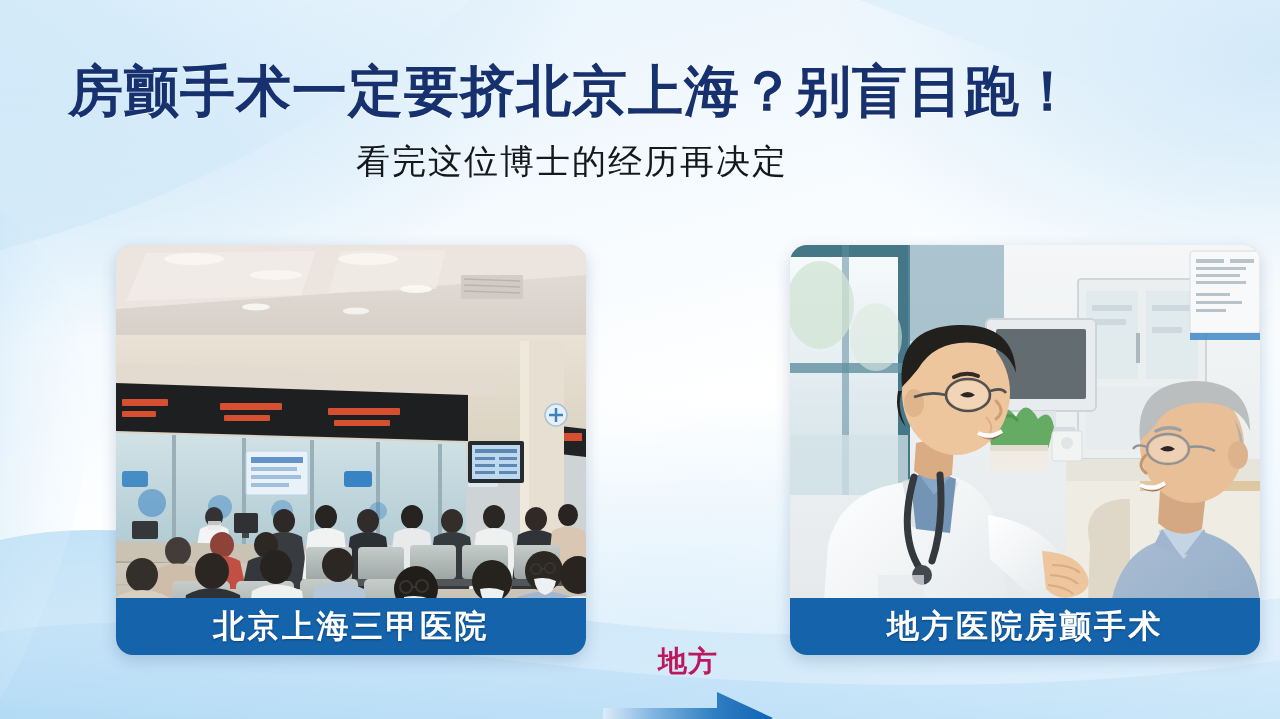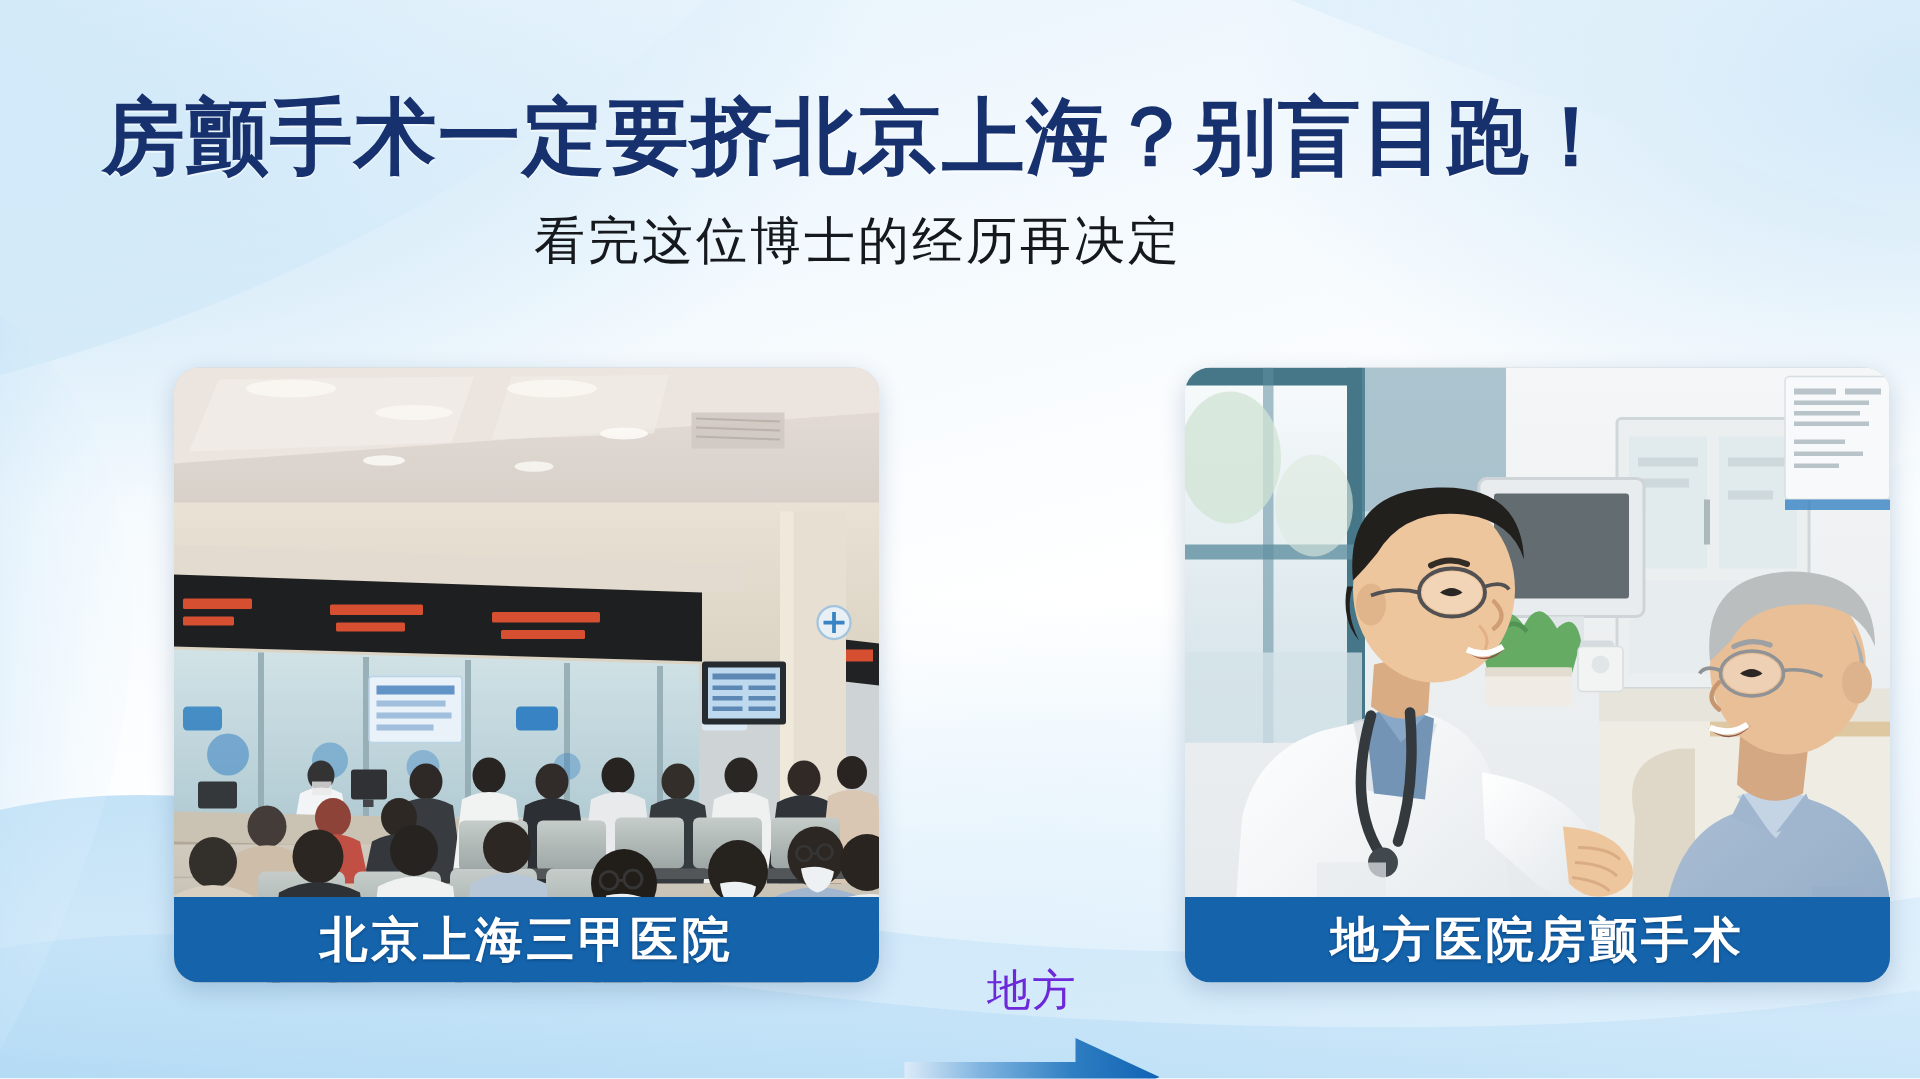--- a/index.html
+++ b/index.html
@@ -84,22 +84,22 @@
   
   .mid {
     position:absolute;
     left:538px; top:245px;
     width:204px; height:410px;
     z-index:7;
     display:flex; flex-direction:column;
     align-items:center; justify-content:center;
   }
   .mid-l1, .mid-l2 {
-    color:#6d28d9;
-    font-weight:normal;
+    color:#be185d;
+    font-weight:bold;
     letter-spacing:1px;
     white-space:nowrap;
     text-align:center;
   }
   .mid-l1 { font-size:29px; line-height:1.22; }
   .mid-l2 { font-size:29px; line-height:1.22; }
   .arrow-wrap { margin-top:10px; width:174px; height:56px; }
 
   
   .watermark {

